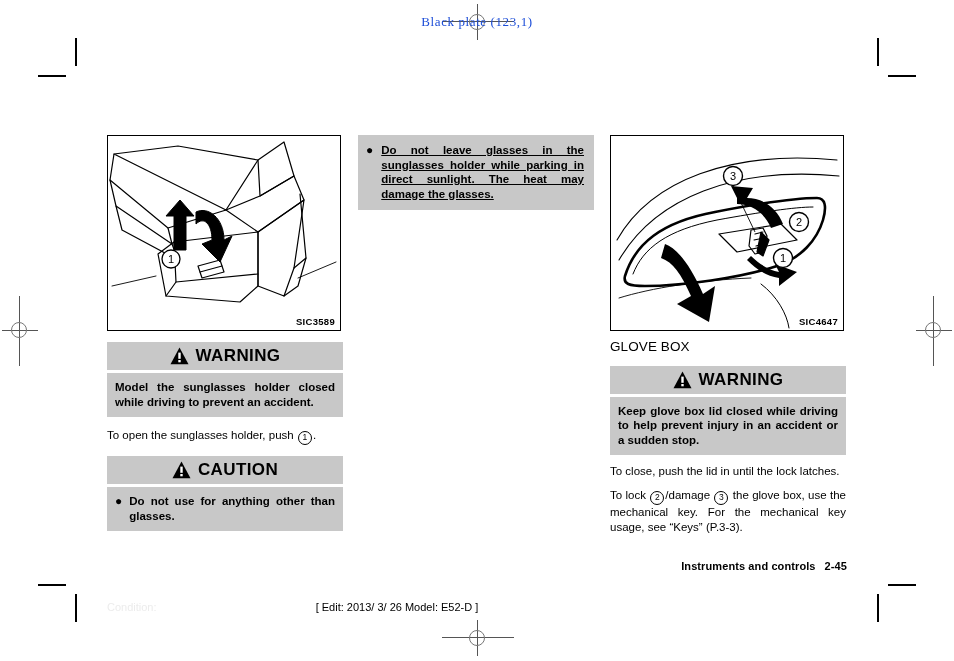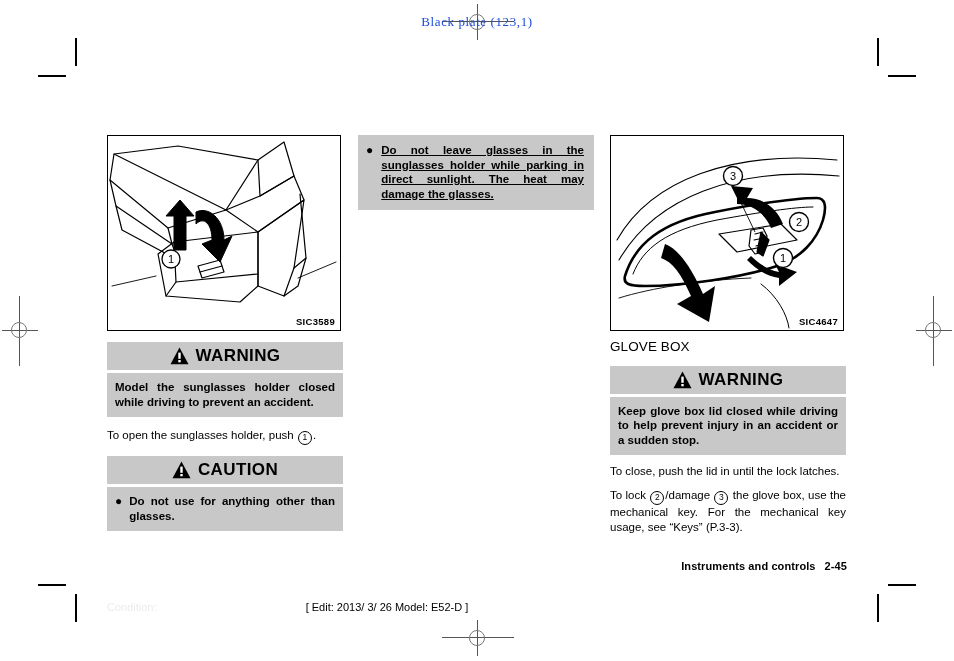--- a/index.html
+++ b/index.html
@@ -160,21 +160,21 @@
     position: absolute;
     right: 107px;
     top: 560px;
     font-size: 11px;
     font-weight: bold;
     letter-spacing: 0.1px;
   }
   .footer-chapter .pg { margin-left: 9px; }
   .edit-line {
     position: absolute;
-    left: 6px;
+    left: 16px;
     top: 601px;
     width: 762px;
     text-align: center;
     font-size: 11px;
     font-family: "Liberation Sans", sans-serif;
   }
   .condition {
     position: absolute;
     left: 107px;
     top: 601px;

